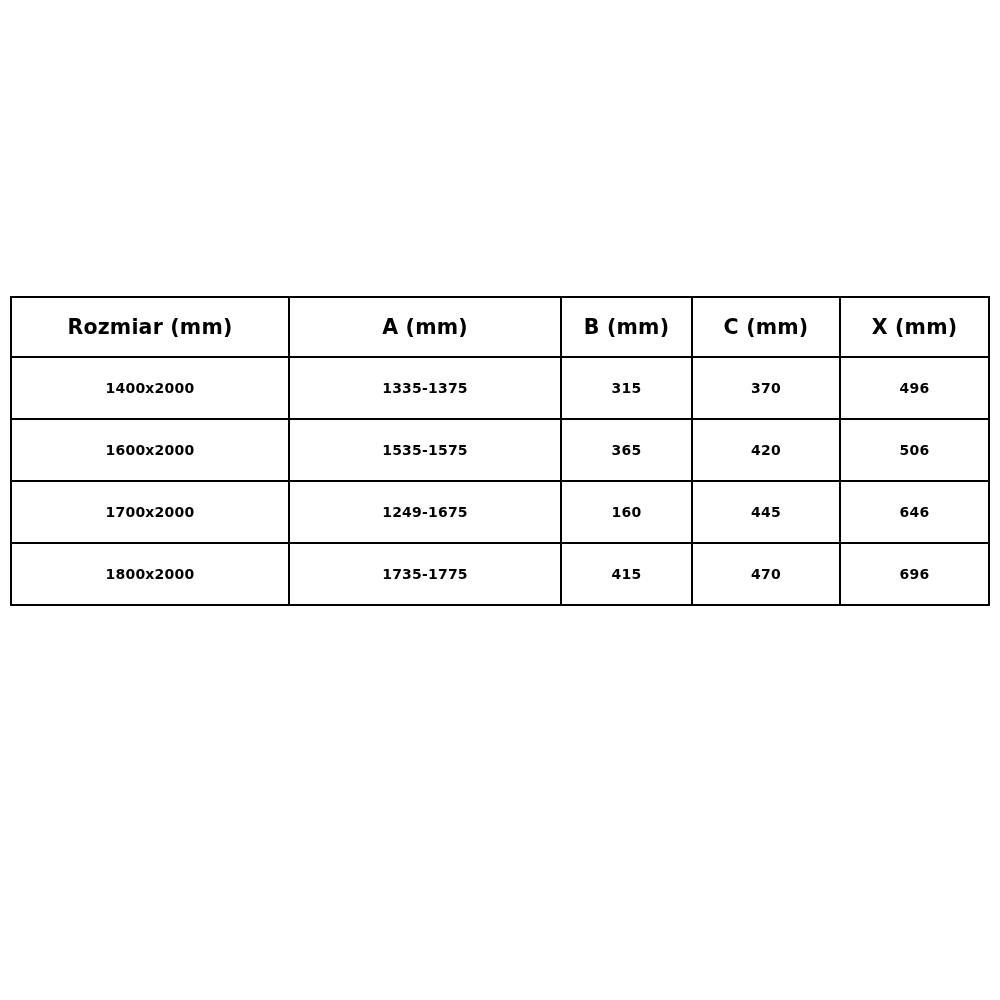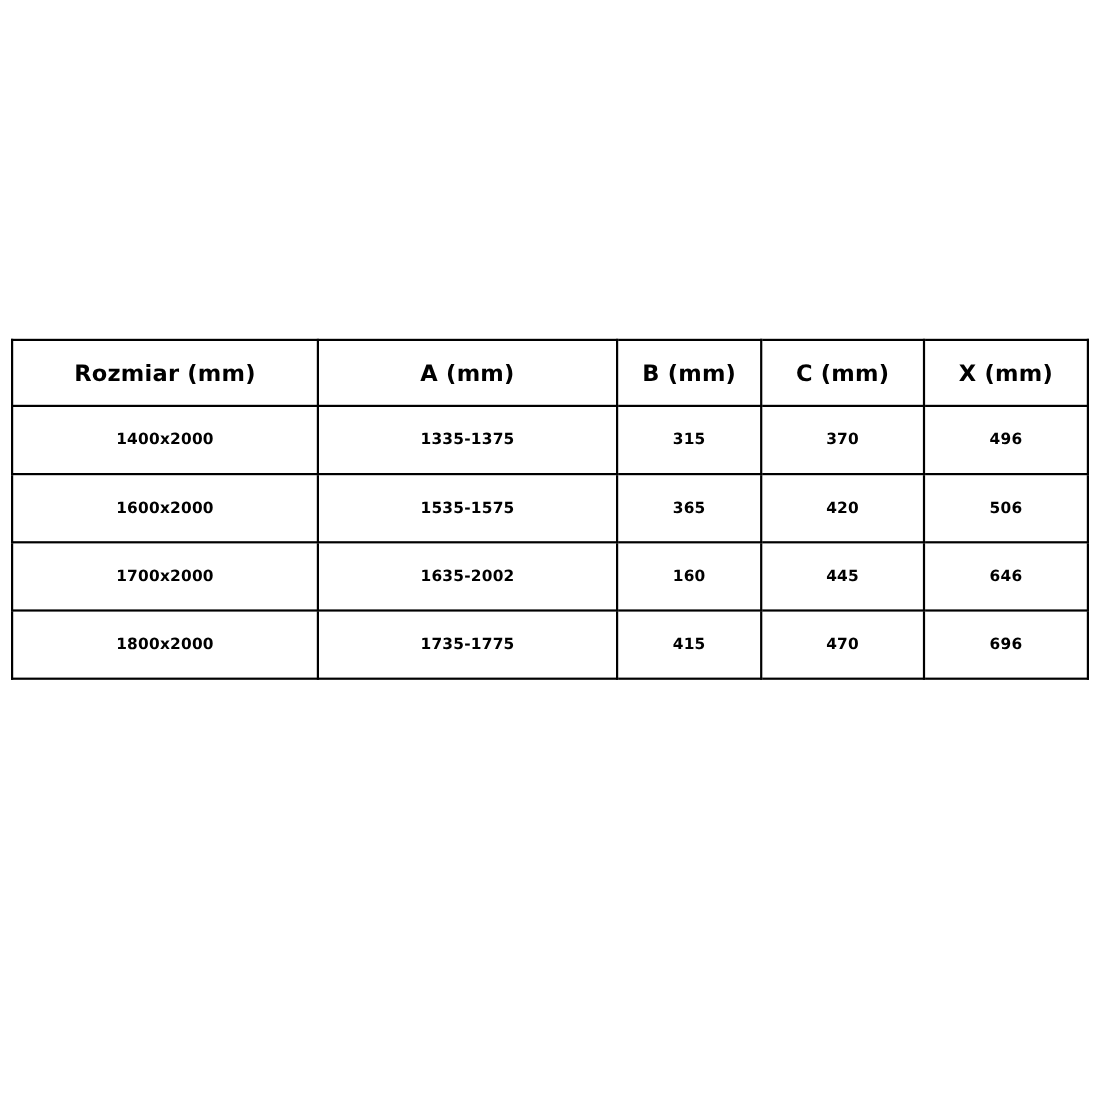--- a/index.html
+++ b/index.html
@@ -10,21 +10,21 @@
   body {
     width: 1000px;
     height: 1000px;
     font-family: "DejaVu Sans", sans-serif;
     position: relative;
     overflow: hidden;
   }
   #table-wrap {
     position: absolute;
     left: 0px;
-    top: 308px;
+    top: 296px;
     width: 1000px;
   }
   table.spec {
     border-collapse: collapse;
     width: 978px;
     margin: 0 auto;
     table-layout: fixed;
   }
   table.spec td, table.spec th {
     border: 2px solid #000000;
@@ -80,21 +80,21 @@
       </tr>
       <tr>
         <td class="cell-size">1600x2000</td>
         <td>1535-1575</td>
         <td>365</td>
         <td>420</td>
         <td>506</td>
       </tr>
       <tr>
         <td class="cell-size">1700x2000</td>
-        <td>1635-2002</td>
+        <td>1249-1675</td>
         <td>160</td>
         <td>445</td>
         <td>646</td>
       </tr>
       <tr>
         <td class="cell-size">1800x2000</td>
         <td>1735-1775</td>
         <td>415</td>
         <td>470</td>
         <td>696</td>

